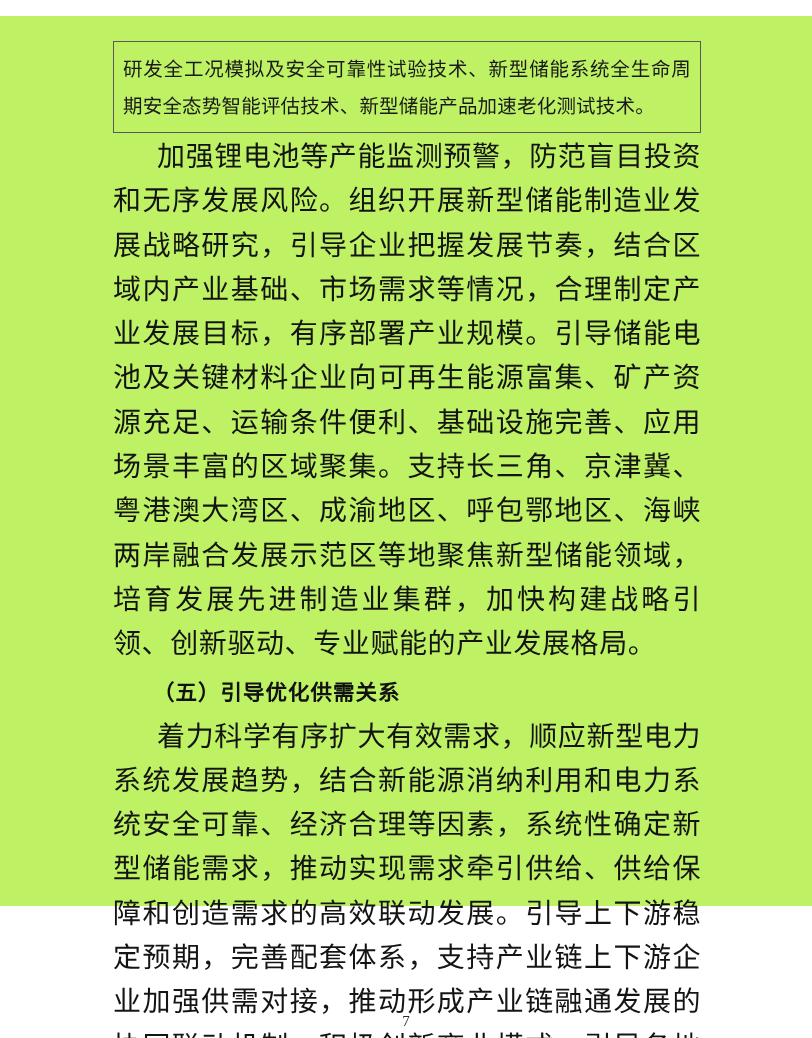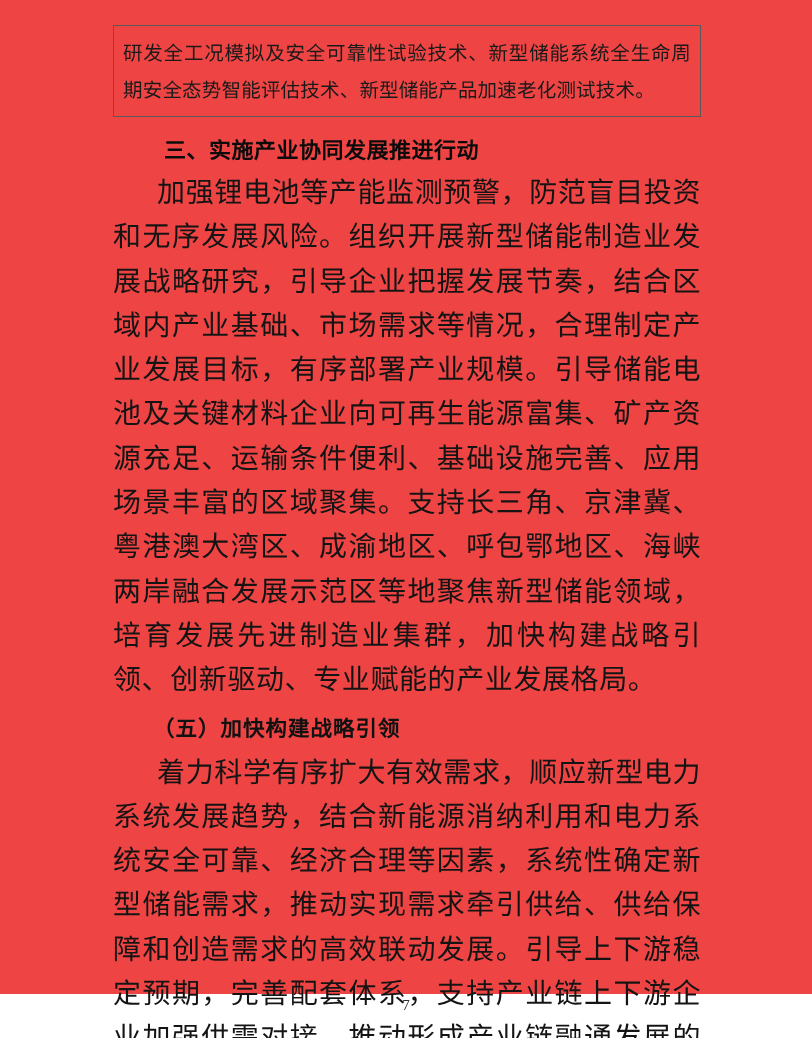--- a/index.html
+++ b/index.html
@@ -15,24 +15,24 @@
     overflow: hidden;
     font-family: "DejaVu Serif", "Liberation Serif", serif;
     color: #000000;
     -webkit-font-smoothing: antialiased;
   }
 
   
   .page {
     position: absolute;
     left: 0;
-    top: 0;
+    top: 16px;
     width: 812px;
-    height: 994px;
-    background: #ef4444;
+    height: 890px;
+    background: #bef264;
   }
 
   
   .content {
     position: absolute;
     left: 113px;
     top: 0;
     width: 588px;
   }
 
@@ -114,26 +114,25 @@
 <body>
 
 <div class="page">
 
   <div class="content">
 
     <div class="boxed-block">
       <p>研发全工况模拟及安全可靠性试验技术、新型储能系统全生命周期安全态势智能评估技术、新型储能产品加速老化测试技术。</p>
     </div>
 
-    <h2 class="h-section">三、实施产业协同发展推进行动</h2>
 
 
     <p class="body-p first-after-head">加强锂电池等产能监测预警，防范盲目投资和无序发展风险。组织开展新型储能制造业发展战略研究，引导企业把握发展节奏，结合区域内产业基础、市场需求等情况，合理制定产业发展目标，有序部署产业规模。引导储能电池及关键材料企业向可再生能源富集、矿产资源充足、运输条件便利、基础设施完善、应用场景丰富的区域聚集。支持长三角、京津冀、粤港澳大湾区、成渝地区、呼包鄂地区、海峡两岸融合发展示范区等地聚焦新型储能领域，培育发展先进制造业集群，加快构建战略引领、创新驱动、专业赋能的产业发展格局。</p>
 
-    <h3 class="h-sub">（五）加快构建战略引领</h3>
+    <h3 class="h-sub">（五）引导优化供需关系</h3>
 
     <p class="body-p first-after-head">着力科学有序扩大有效需求，顺应新型电力系统发展趋势，结合新能源消纳利用和电力系统安全可靠、经济合理等因素，系统性确定新型储能需求，推动实现需求牵引供给、供给保障和创造需求的高效联动发展。引导上下游稳定预期，完善配套体系，支持产业链上下游企业加强供需对接，推动形成产业链融通发展的协同联动机制，积极创新商业模式。引导各地区科学有序布局新型储能制造项目，依托研究机构开展行业运行监测预警，防止低水平重复建设。</p>
 
   </div>
 
   <div class="page-number">7</div>
 
 </div>
 
 </body></html>

